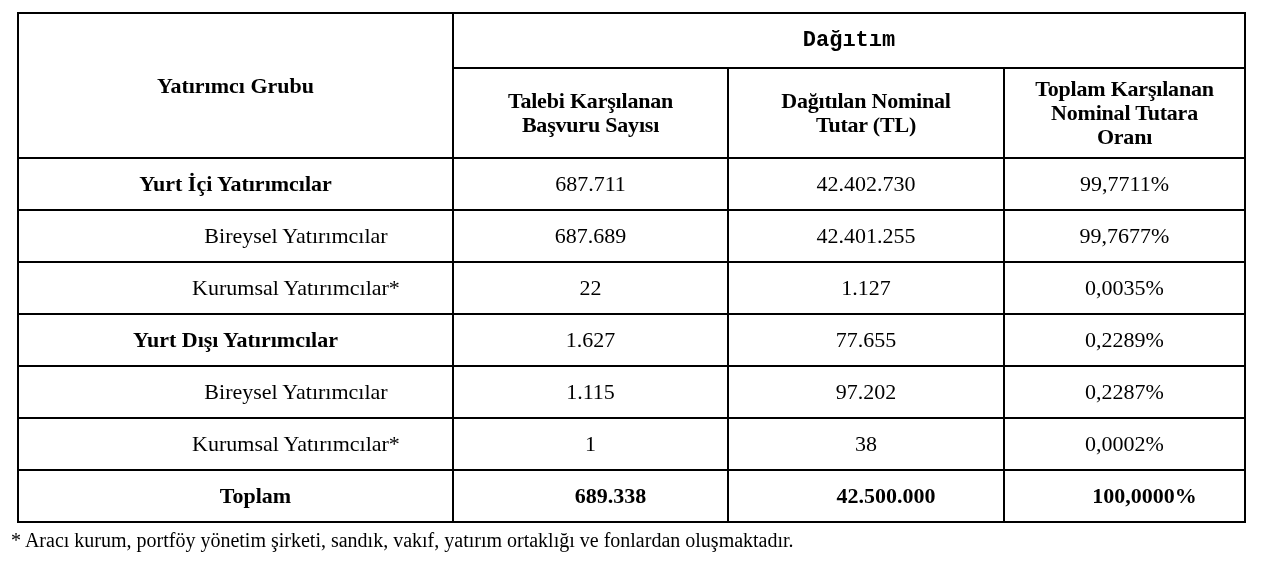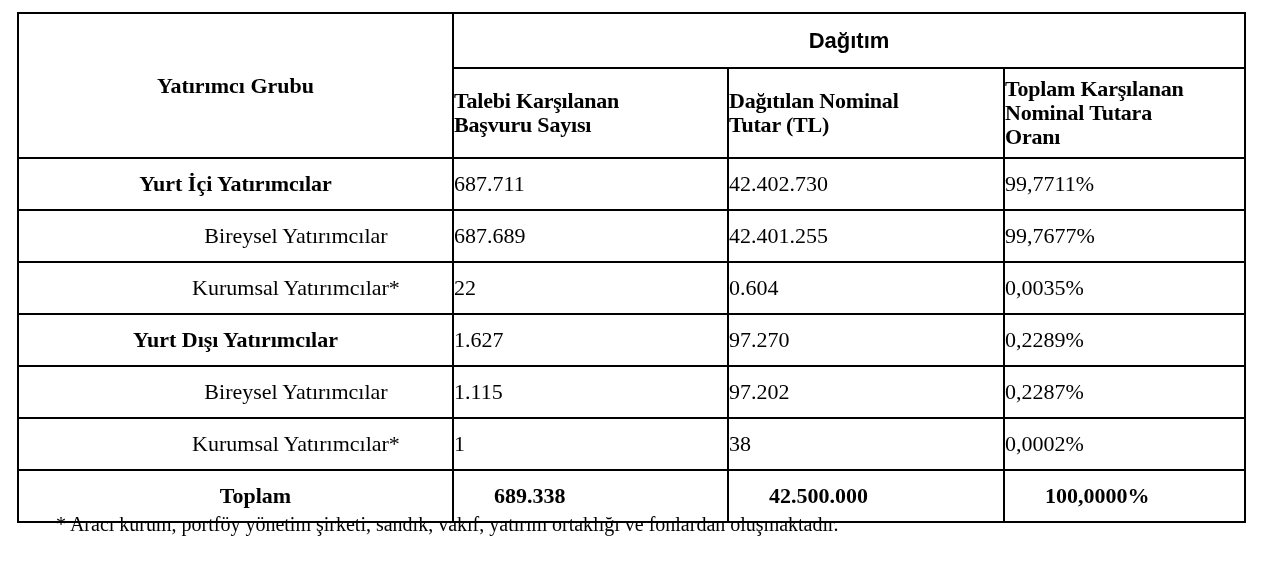--- a/index.html
+++ b/index.html
@@ -40,25 +40,25 @@
     th.group-head {
       text-align: center;
       vertical-align: middle;
       padding-left: 10px;
       padding-bottom: 20px;
     }
     th.dist-head {
       height: 53px;
       text-align: center;
       vertical-align: middle;
-      font-family: Liberation Sans, sans-serif;
+      font-family: Liberation Mono, monospace;
     }
     th.sub-head {
       height: 88px;
-      text-align: left;
+      text-align: center;
       vertical-align: middle;
       line-height: 27px;
       letter-spacing: -0.2px;
     }
     th.sub-head span {
       display: block;
     }
     tr.body-row td {
       height: 50px;
     }
@@ -67,36 +67,35 @@
       vertical-align: middle;
       padding-left: 10px;
     }
     td.label.bold {
       font-weight: bold;
     }
     td.label.indent {
       padding-left: 121px;
     }
     td.num {
-      text-align: left;
+      text-align: center;
       vertical-align: middle;
       padding-right: 9px;
     }
     tr.total td {
       font-weight: bold;
       padding-left: 40px;
     }
     .footnote {
       position: absolute;
       left: 11px;
-      top: 512px;
+      top: 528px;
       font-size: 20px;
       line-height: 24px;
       white-space: nowrap;
-      margin-left: 45px;
     }
   </style>
 </head>
 <body>
 
 <table class="dist">
   <colgroup>
     <col class="c0">
       <col class="c1">
       <col class="c2">
@@ -132,27 +131,27 @@
     </tr>
     <tr class="body-row">
       <td class="label indent">Bireysel Yatırımcılar</td>
       <td class="num">687.689</td>
       <td class="num">42.401.255</td>
       <td class="num">99,7677%</td>
     </tr>
     <tr class="body-row">
       <td class="label indent">Kurumsal Yatırımcılar*</td>
       <td class="num">22</td>
-      <td class="num">0.604</td>
+      <td class="num">1.127</td>
       <td class="num">0,0035%</td>
     </tr>
     <tr class="body-row">
       <td class="label bold">Yurt Dışı Yatırımcılar</td>
       <td class="num">1.627</td>
-      <td class="num">97.270</td>
+      <td class="num">77.655</td>
       <td class="num">0,2289%</td>
     </tr>
     <tr class="body-row">
       <td class="label indent">Bireysel Yatırımcılar</td>
       <td class="num">1.115</td>
       <td class="num">97.202</td>
       <td class="num">0,2287%</td>
     </tr>
     <tr class="body-row">
       <td class="label indent">Kurumsal Yatırımcılar*</td>

